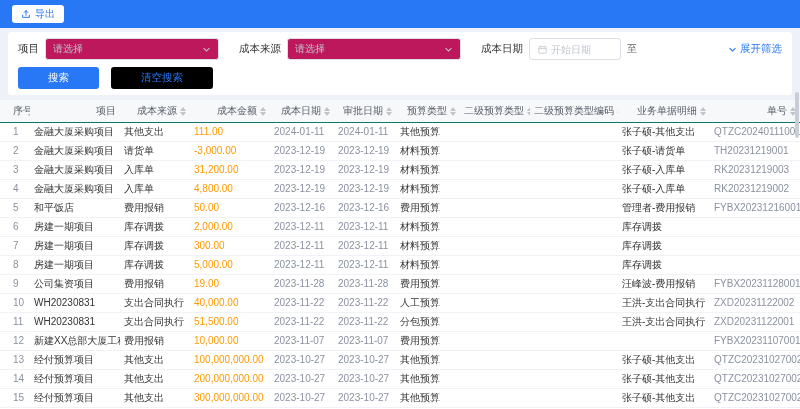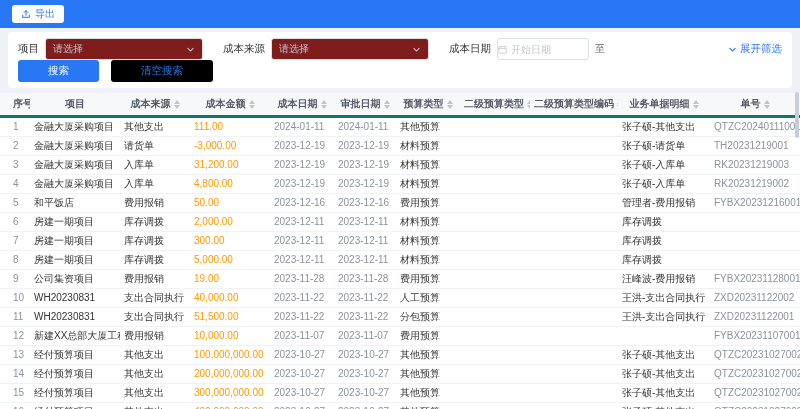--- a/index.html
+++ b/index.html
@@ -10,36 +10,36 @@
   
   .topbar{height:28px;background:#2878f5;display:flex;align-items:center;justify-content:space-between;padding:0 12px}
   .topbar .title{color:#ffffff;font-size:12px;font-weight:bold;letter-spacing:.5px}
   .export-btn{background:#ffffff;color:#2878f5;font-size:10px;border:none;border-radius:3px;height:18px;padding:0 9px;display:flex;align-items:center;gap:4px;cursor:pointer}
 
   
   .panel{background:#ffffff;margin:4px 8px 0;border-radius:4px;padding:6px 10px}
   .filter-row{display:flex;align-items:center}
   .f-label{font-size:10.5px;color:#333;margin-right:6px;white-space:nowrap}
   .f-group{display:flex;align-items:center;margin-right:20px}
-  .select{width:158px;height:22px;border:1px solid #dcdfe6;border-radius:3px;display:flex;align-items:center;justify-content:space-between;padding:0 7px;background:#7f1d1d;cursor:pointer}
+  .select{width:174px;height:22px;border:1px solid #dcdfe6;border-radius:3px;display:flex;align-items:center;justify-content:space-between;padding:0 7px;background:#be185d;cursor:pointer}
   .select .ph{color:#bfc4cc;font-size:10px}
-  .date-box{width:92px;height:22px;border:1px solid #dcdfe6;border-radius:3px;display:flex;align-items:center;padding:0 0;gap:4px;background:#fff}
+  .date-box{width:92px;height:22px;border:1px solid #dcdfe6;border-radius:3px;display:flex;align-items:center;padding:0 8px;gap:4px;background:#fff}
   .date-box input{border:none;outline:none;width:100%;font-size:10px;color:#333;background:transparent}
   .date-box input::placeholder{color:#bfc4cc}
   .to{font-size:10px;color:#666;margin:0 6px}
   .expand{margin-left:auto;color:#2878f5;font-size:10.5px;display:flex;align-items:center;gap:3px;cursor:pointer;white-space:nowrap}
-  .btn-row{display:flex;gap:12px;}
+  .btn-row{display:flex;gap:12px;margin-top:7px}
   .btn{font-size:10.5px;height:22px;padding:0 30px;border-radius:3px;border:none;cursor:pointer;white-space:nowrap}
   .btn.primary{background:#2878f5;color:#fff}
   .btn.plain{background:#000000;color:#2878f5}
 
   
   .table-wrap{background:#ffffff;margin-top:5px;min-height:330px}
   table{width:800px;border-collapse:collapse;table-layout:fixed;font-size:10px}
-  th{background:#f7f8fa;color:#555b66;font-weight:bold;text-align:center;padding:4px 4px;border-bottom:3px solid #0f766e;white-space:nowrap;overflow:hidden;height:20px}
+  th{background:#f7f8fa;color:#555b66;font-weight:normal;text-align:right;padding:4px 4px;border-bottom:1px solid #0f766e;white-space:nowrap;overflow:hidden;height:20px}
   td{padding:3px 4px;border-bottom:1px solid #f0f2f5;color:#333;white-space:nowrap;overflow:hidden;line-height:12px;height:18px}
   th:first-child,td:first-child{padding-left:13px}
   td.muted{color:#8a919f}
   td.amount{color:#ff9900;font-weight:normal}
   .th-inner{display:inline-flex;align-items:center}
   .sort{display:inline-flex;flex-direction:column;margin-left:3px;cursor:pointer}
   .s-up{width:0;height:0;border-left:3px solid transparent;border-right:3px solid transparent;border-bottom:4px solid #c0c4cc;margin-bottom:1px}
   .s-down{width:0;height:0;border-left:3px solid transparent;border-right:3px solid transparent;border-top:4px solid #c0c4cc}
 
   

